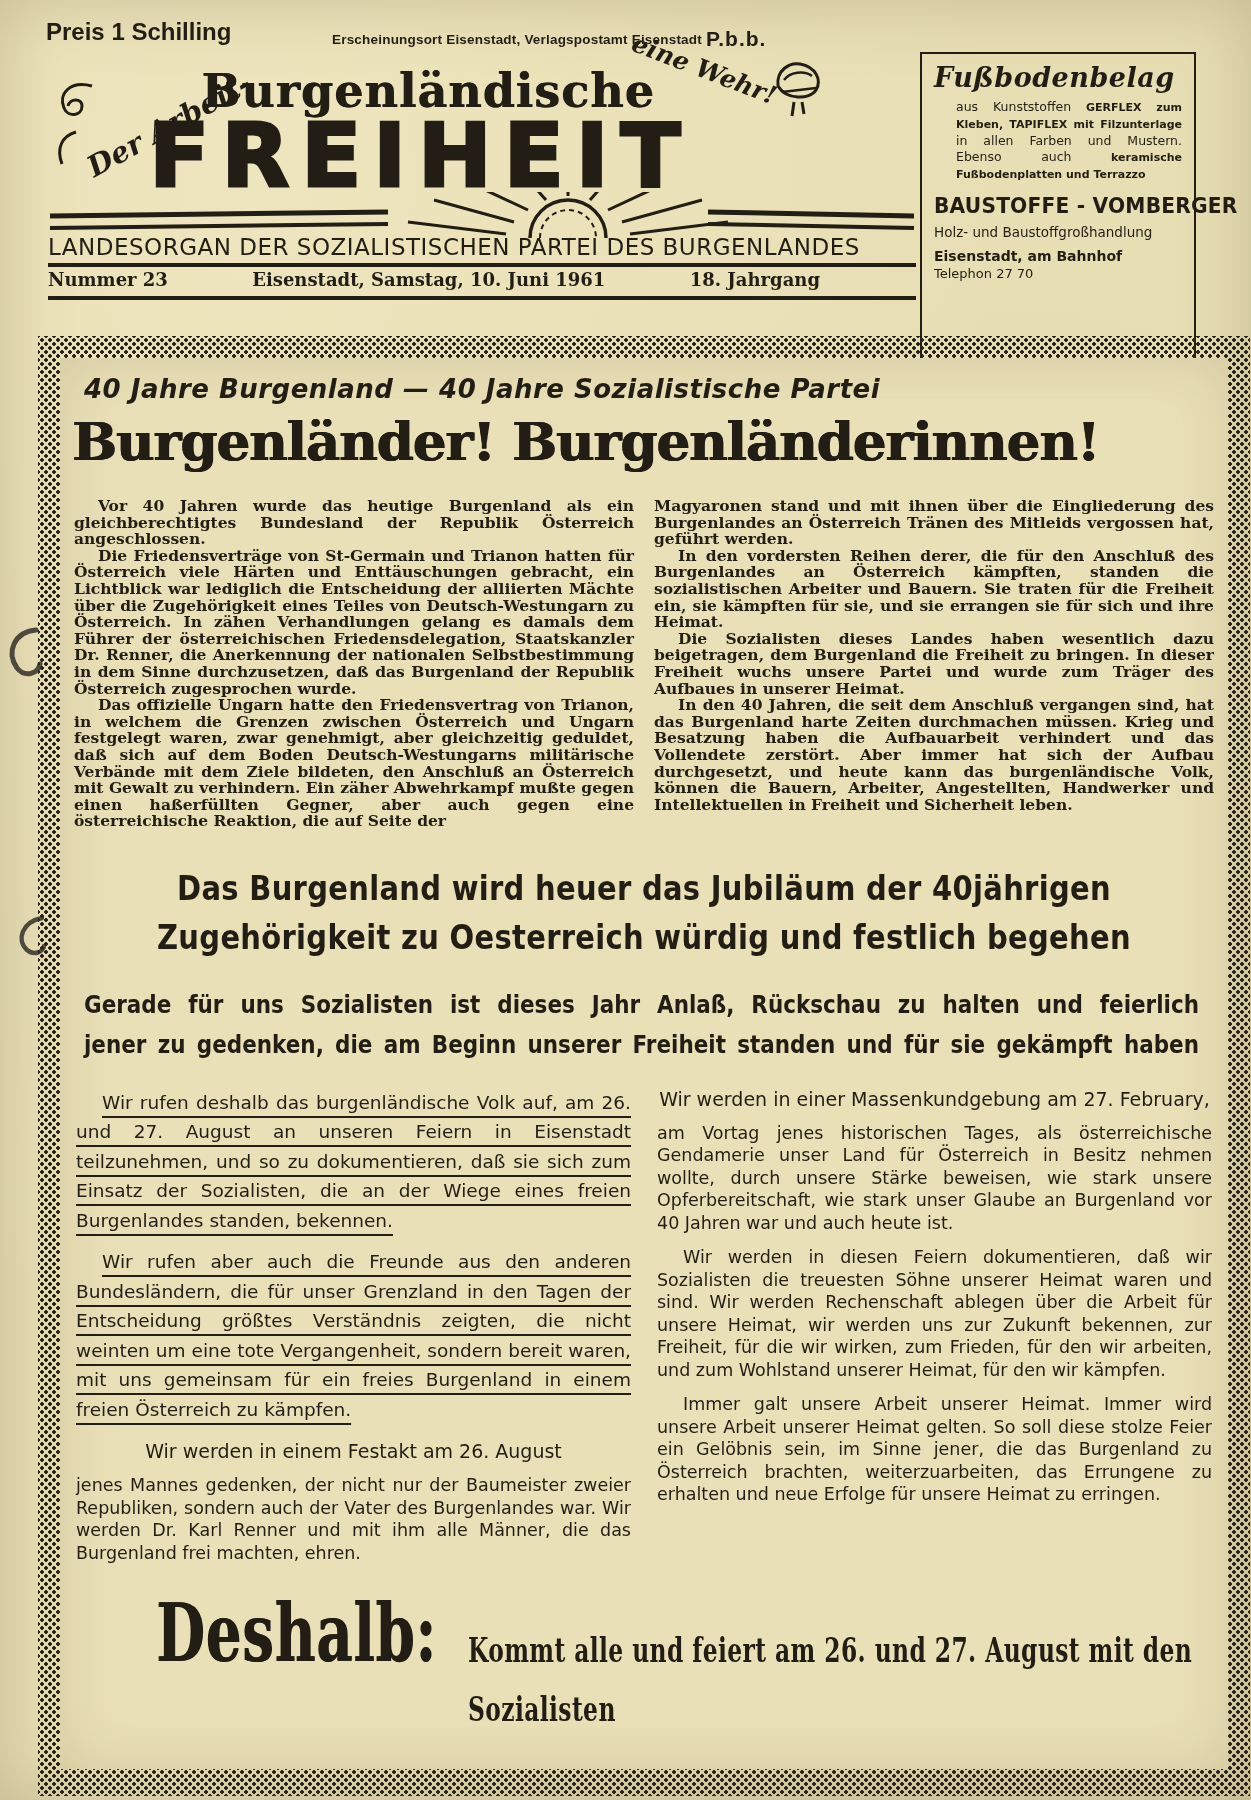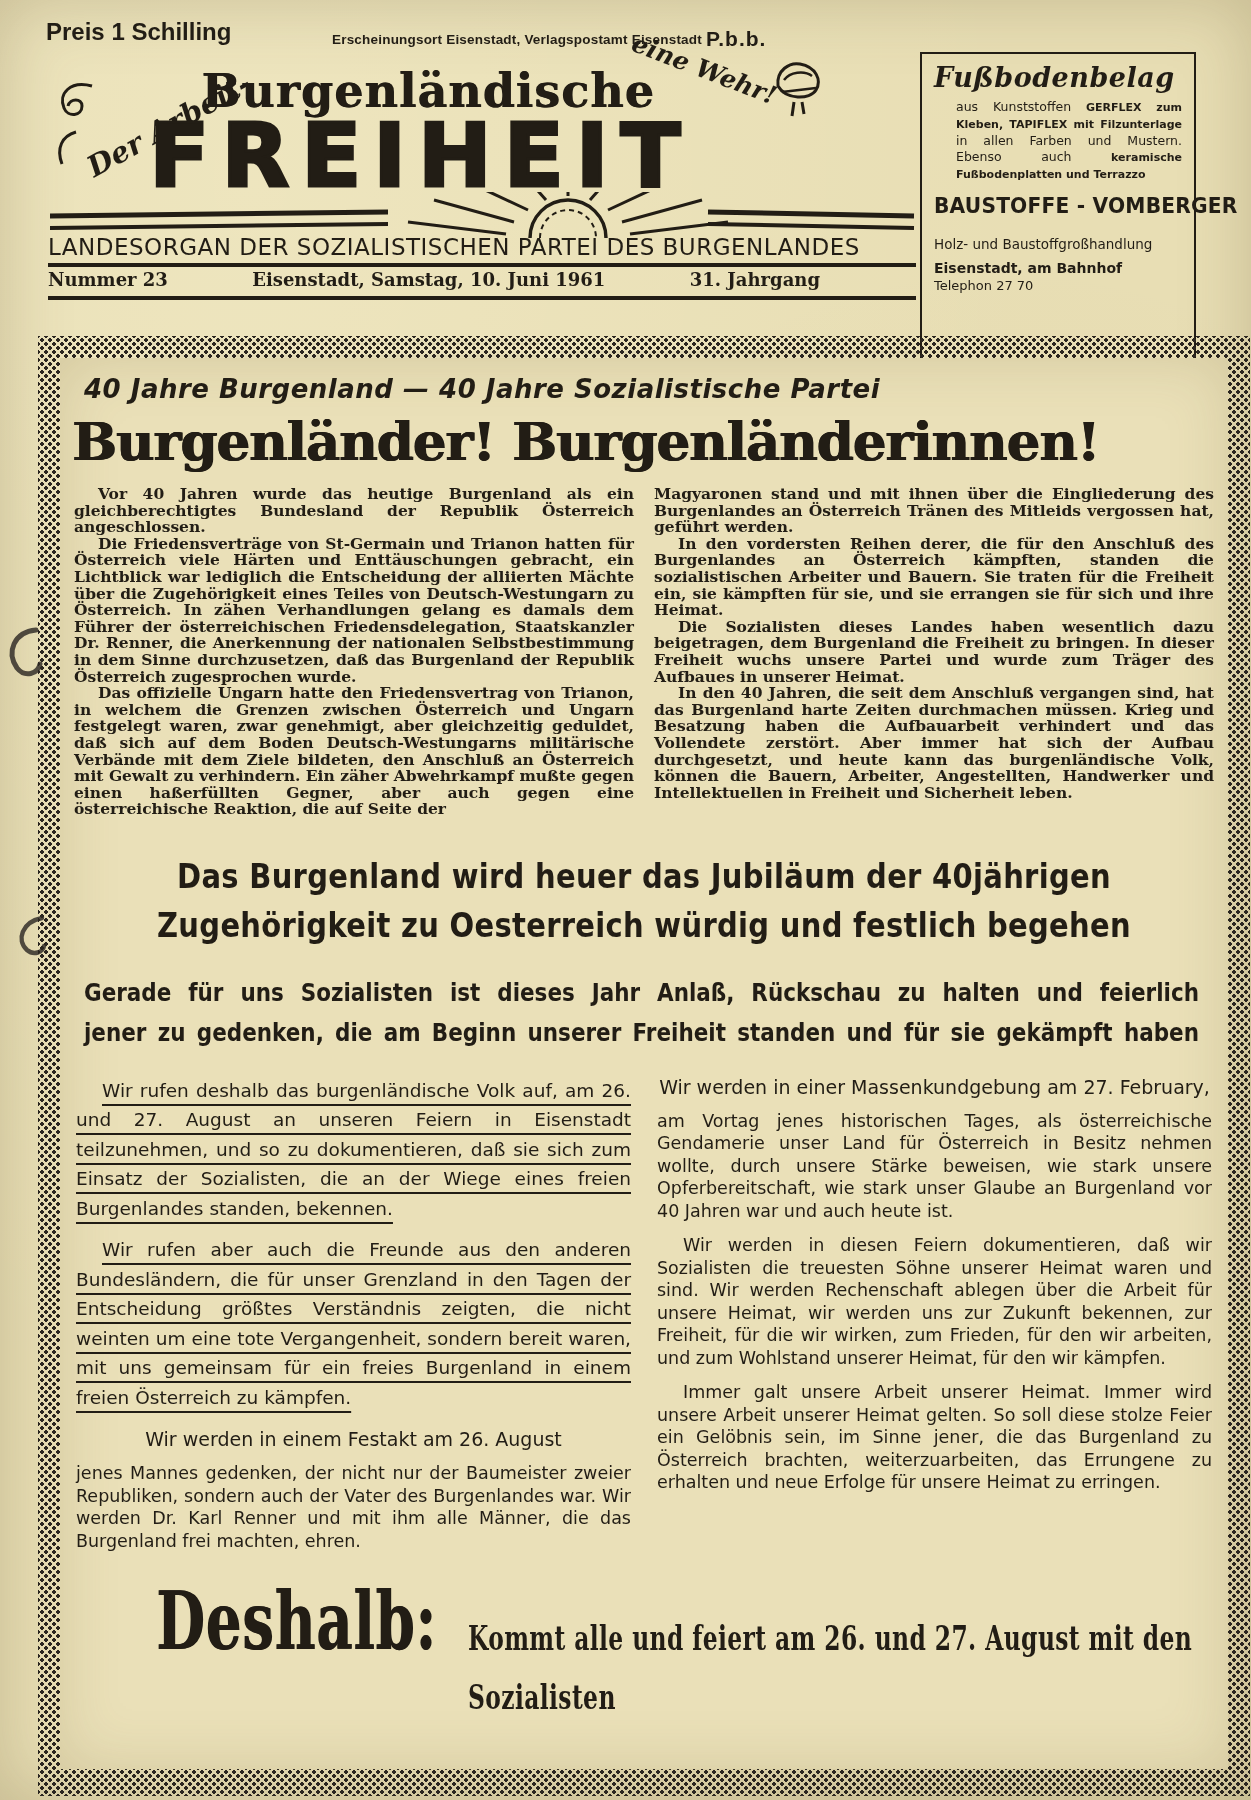--- a/index.html
+++ b/index.html
@@ -35,36 +35,36 @@
   .dl-num{flex:0 0 auto;}
   .dl-date{flex:1 1 auto;text-align:center;}
   .dl-vol{flex:0 0 auto;margin-right:96px;}
   
   .adbox{left:920px;top:52px;width:276px;height:312px;border:2.5px solid #221d15;box-sizing:border-box;
          padding:8px 12px 6px 12px;font-family:"DejaVu Sans","Liberation Sans",sans-serif;}
   .ad-head{font-family:"DejaVu Serif",serif;font-style:italic;font-weight:bold;font-size:27px;letter-spacing:.5px;}
   .ad-body{margin-top:6px;margin-left:22px;font-size:12.5px;line-height:16px;text-align:justify;}
   .ad-bold{font-weight:bold;font-size:11px;}
   .ad-co{margin-top:10px;font-weight:bold;font-size:21.5px;letter-spacing:.2px;white-space:nowrap;transform:scaleX(.94);transform-origin:left;}
-  .ad-trade{margin-top:18px;font-size:13.5px;text-align:justify;}
+  .ad-trade{margin-top:6px;font-size:13.5px;text-align:justify;}
   .ad-addr{margin-top:8px;font-weight:bold;font-size:14px;}
   .ad-phone{margin-top:2px;font-size:13px;}
   
   .frame{left:38px;top:336px;width:1212px;height:1460px;
     background-image:
       radial-gradient(circle,#2b2620 1.6px,transparent 1.9px),
       radial-gradient(circle,#2b2620 1.6px,transparent 1.9px);
     background-size:8px 8px,8px 8px;background-position:0 0,4px 4px;}
   .content{position:absolute;left:22px;top:22px;right:22px;bottom:27px;background:#eae0b8;
     box-shadow:inset 0 0 60px rgba(110,95,45,.18);overflow:hidden;}
   
   .kicker{margin:16px 0 0 24px;font-family:"DejaVu Sans","Liberation Sans",sans-serif;font-style:italic;font-weight:bold;font-size:26px;letter-spacing:.5px;}
   .headline{margin:6px 0 0 12px;font-weight:bold;font-size:53px;letter-spacing:-1px;white-space:nowrap;
             text-shadow:.9px 0 currentColor,-.3px 0 currentColor;}
-  .cols{display:flex;gap:20px;margin:14px 14px 0 14px;}
+  .cols{display:flex;gap:20px;margin:26px 14px 0 14px;}
   .col{flex:1 1 0;font-weight:bold;font-size:15.5px;line-height:16.6px;text-align:justify;}
   .col p{margin:0;text-indent:24px;}
   .col p.noindent{text-indent:0;}
   .subhead{margin-top:34px;text-align:center;font-family:"DejaVu Sans","Liberation Sans",sans-serif;
            font-weight:bold;font-size:29px;line-height:43px;transform:scaleY(1.15);transform-origin:top center;letter-spacing:.3px;}
   .lead{margin:34px 0 0 24px;width:1115px;font-family:"DejaVu Sans","Liberation Sans",sans-serif;
         font-weight:bold;font-size:21.5px;line-height:35px;transform:scaleY(1.15);transform-origin:top left;}
   .lead .jline{text-align:justify;text-align-last:justify;}
   .appeals{display:flex;gap:26px;margin:34px 16px 0 16px;font-family:"DejaVu Sans","Liberation Sans",sans-serif;font-weight:normal;}
   .appeal{flex:1 1 0;}
@@ -141,21 +141,21 @@
       <line x1="582" y1="42" x2="680" y2="30"></line>
     </g>
   </svg>
 
   <div class="abs subtitle">LANDESORGAN DER SOZIALISTISCHEN PARTEI DES BURGENLANDES</div>
 
   <div class="abs rule rule1"></div>
   <div class="abs dateline">
     <span class="dl-num">Nummer 23</span>
     <span class="dl-date">Eisenstadt, Samstag, 10. Juni 1961</span>
-    <span class="dl-vol">31. Jahrgang</span>
+    <span class="dl-vol">18. Jahrgang</span>
   </div>
   <div class="abs rule rule2"></div>
 
   <div class="abs adbox">
     <div class="ad-head">Fußbodenbelag</div>
     <div class="ad-body"><span>aus Kunststoffen </span><span class="ad-bold">GERFLEX zum Kleben, TAPIFLEX mit Filzunterlage</span><span> in allen Farben und Mustern. Ebenso auch </span><span class="ad-bold">keramische Fußbodenplatten und Terrazzo</span></div>
     <div class="ad-co">BAUSTOFFE - VOMBERGER</div>
     <div class="ad-trade">Holz- und Baustoffgroßhandlung</div>
     <div class="ad-addr">Eisenstadt, am Bahnhof</div>
     <div class="ad-phone">Telephon 27 70</div>

